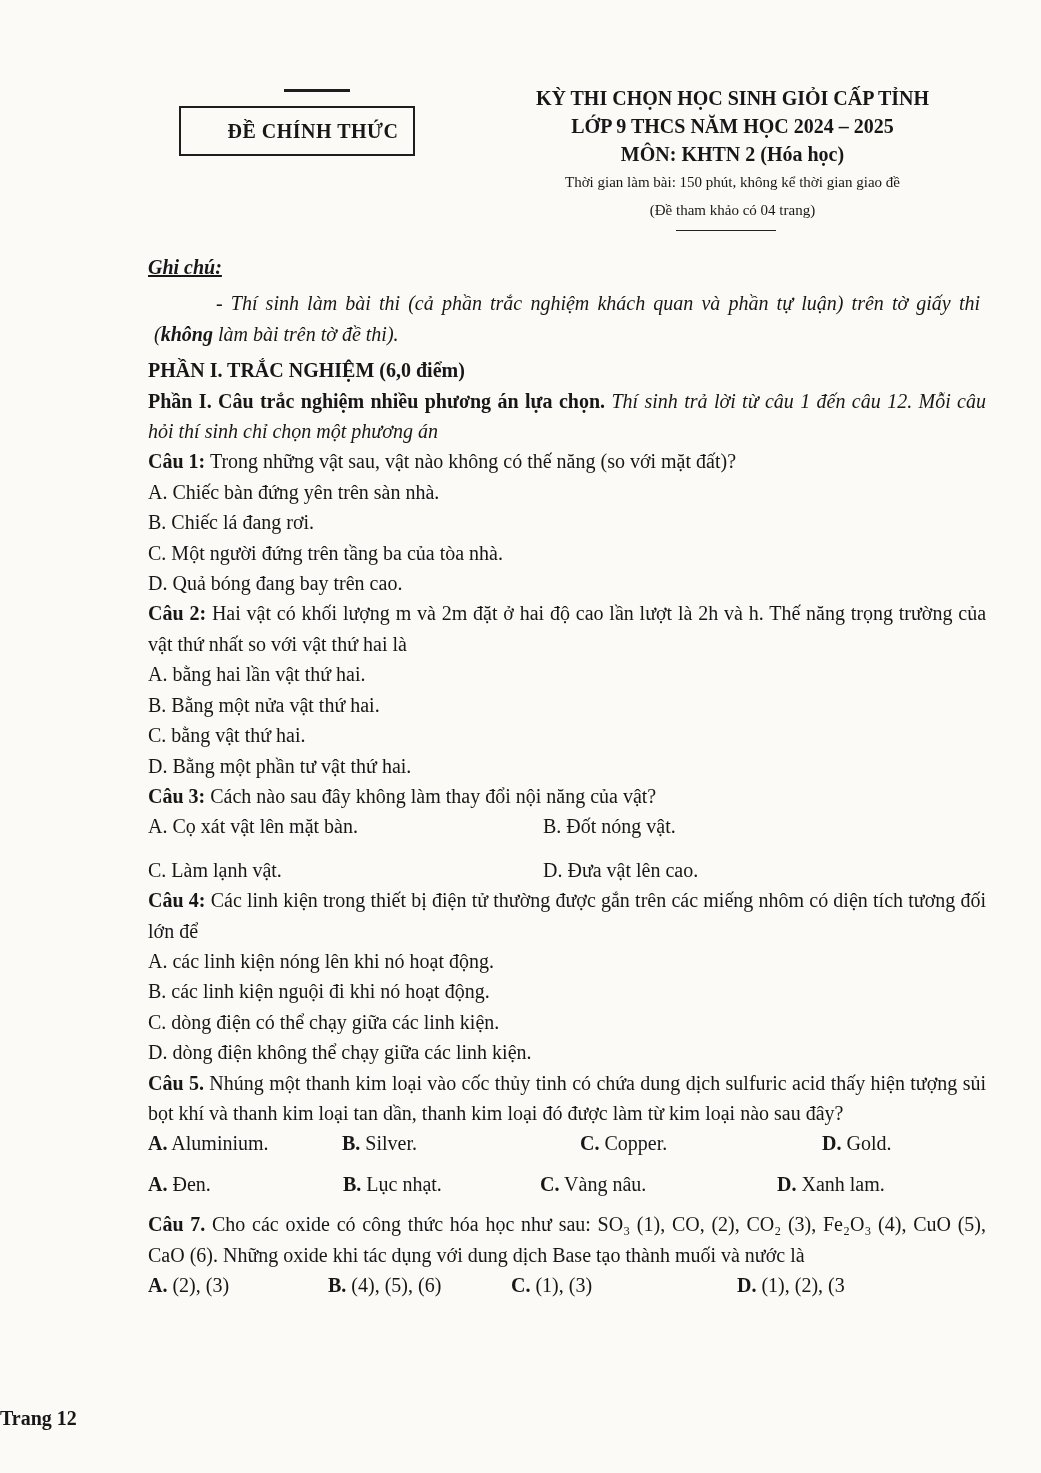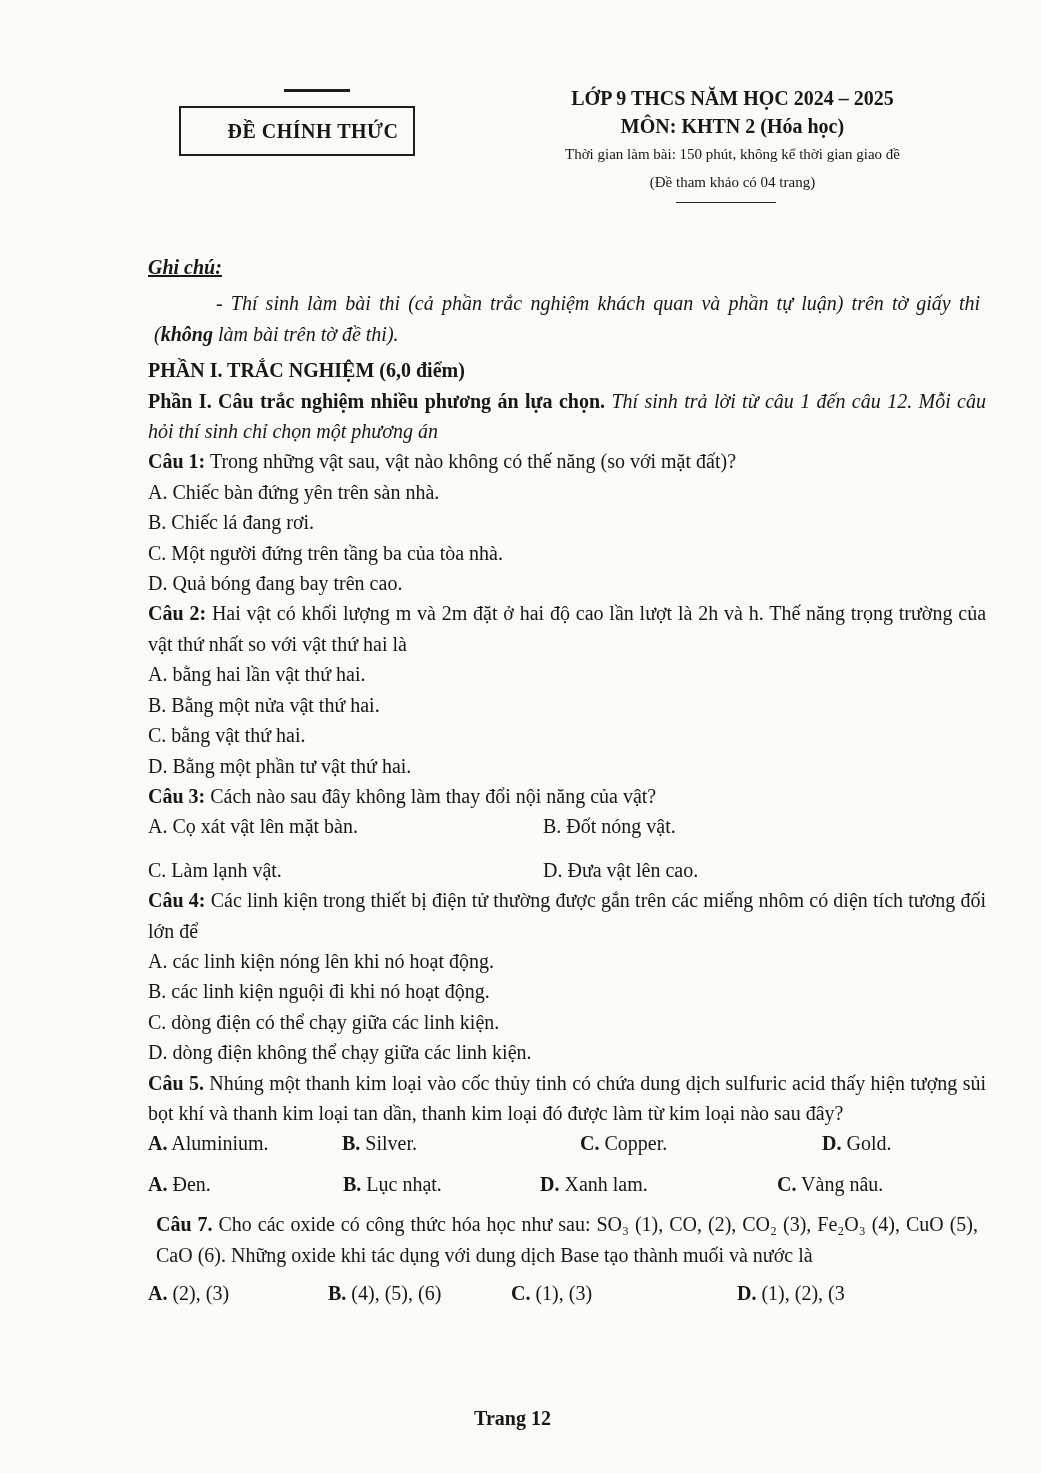--- a/index.html
+++ b/index.html
@@ -45,34 +45,35 @@
   .opts-2col{display:grid;grid-template-columns:382px auto;gap:13px;}
   .opts-row{display:grid;}
   .q5-row{grid-template-columns:194px 238px 242px auto;}
   .q6-row{grid-template-columns:195px 197px 237px auto;margin-top:10px;}
   .q7-row{grid-template-columns:180px 183px 226px auto;}
   .gap-top{margin-top:10px;}
   .bold-letters .opt-label{font-weight:bold;}
   
   .footer{
     position:absolute;left:0;top:1407px;width:1025px;
-    text-align:center;font-weight:bold;font-size:20px;
+    text-align:left;font-weight:bold;font-size:20px;
   }
 </style>
 </head>
 <body>
 
 <div class="page">
 
   <div class="header-rule"></div>
   <div class="exam-box">
     <span>ĐỀ CHÍNH THỨC</span>
   </div>
 
   <div class="header-right">
+    <div class="t-bold">KỲ THI CHỌN HỌC SINH GIỎI CẤP TỈNH</div>
     <div class="t-bold">LỚP 9 THCS  NĂM HỌC 2024 – 2025</div>
     <div class="t-bold">MÔN: KHTN 2 (Hóa học)</div>
     <div class="t-italic">Thời gian làm bài: 150 phút, không kể thời gian giao đề</div>
     <div class="t-italic"><span>(Đề </span><span class="u-part">tham khảo có 04</span><span> trang)</span></div>
   </div>
 
   <div class="content">
 
     <div>
       <span class="ghichu">Ghi chú:</span>
@@ -145,27 +146,27 @@
         <span class="opt"><span class="opt-label">B.</span> <span>Silver.</span></span>
         <span class="opt"><span class="opt-label">C.</span> <span>Copper.</span></span>
         <span class="opt"><span class="opt-label">D.</span> <span>Gold.</span></span>
       </div>
     </div>
 
     <div>
       <div class="opts-row q6-row bold-letters">
         <span class="opt"><span class="opt-label">A.</span> <span>Đen.</span></span>
         <span class="opt"><span class="opt-label">B.</span> <span>Lục nhạt.</span></span>
+        <span class="opt"><span class="opt-label">C.</span> <span>Vàng nâu.</span></span>
         <span class="opt"><span class="opt-label">D.</span> <span>Xanh lam.</span></span>
-        <span class="opt"><span class="opt-label">C.</span> <span>Vàng nâu.</span></span>
       </div>
     </div>
 
     <div class="gap-top">
-      <p class="para" style="margin:8px">
+      <p class="para" style="margin:0">
         <span class="b">Câu 7.</span>
         <span>Cho các oxide có công thức hóa học như sau: SO₃ (1), CO, (2), CO₂ (3), Fe₂O₃ (4), CuO (5), CaO (6). Những oxide khi tác dụng với dung dịch Base tạo thành muối và nước là</span>
       </p>
       <div class="opts-row q7-row bold-letters">
         <span class="opt"><span class="opt-label">A.</span> <span>(2), (3)</span></span>
         <span class="opt"><span class="opt-label">B.</span> <span>(4), (5), (6)</span></span>
         <span class="opt"><span class="opt-label">C.</span> <span>(1), (3)</span></span>
         <span class="opt"><span class="opt-label">D.</span> <span>(1), (2), (3</span></span>
       </div>
     </div>

